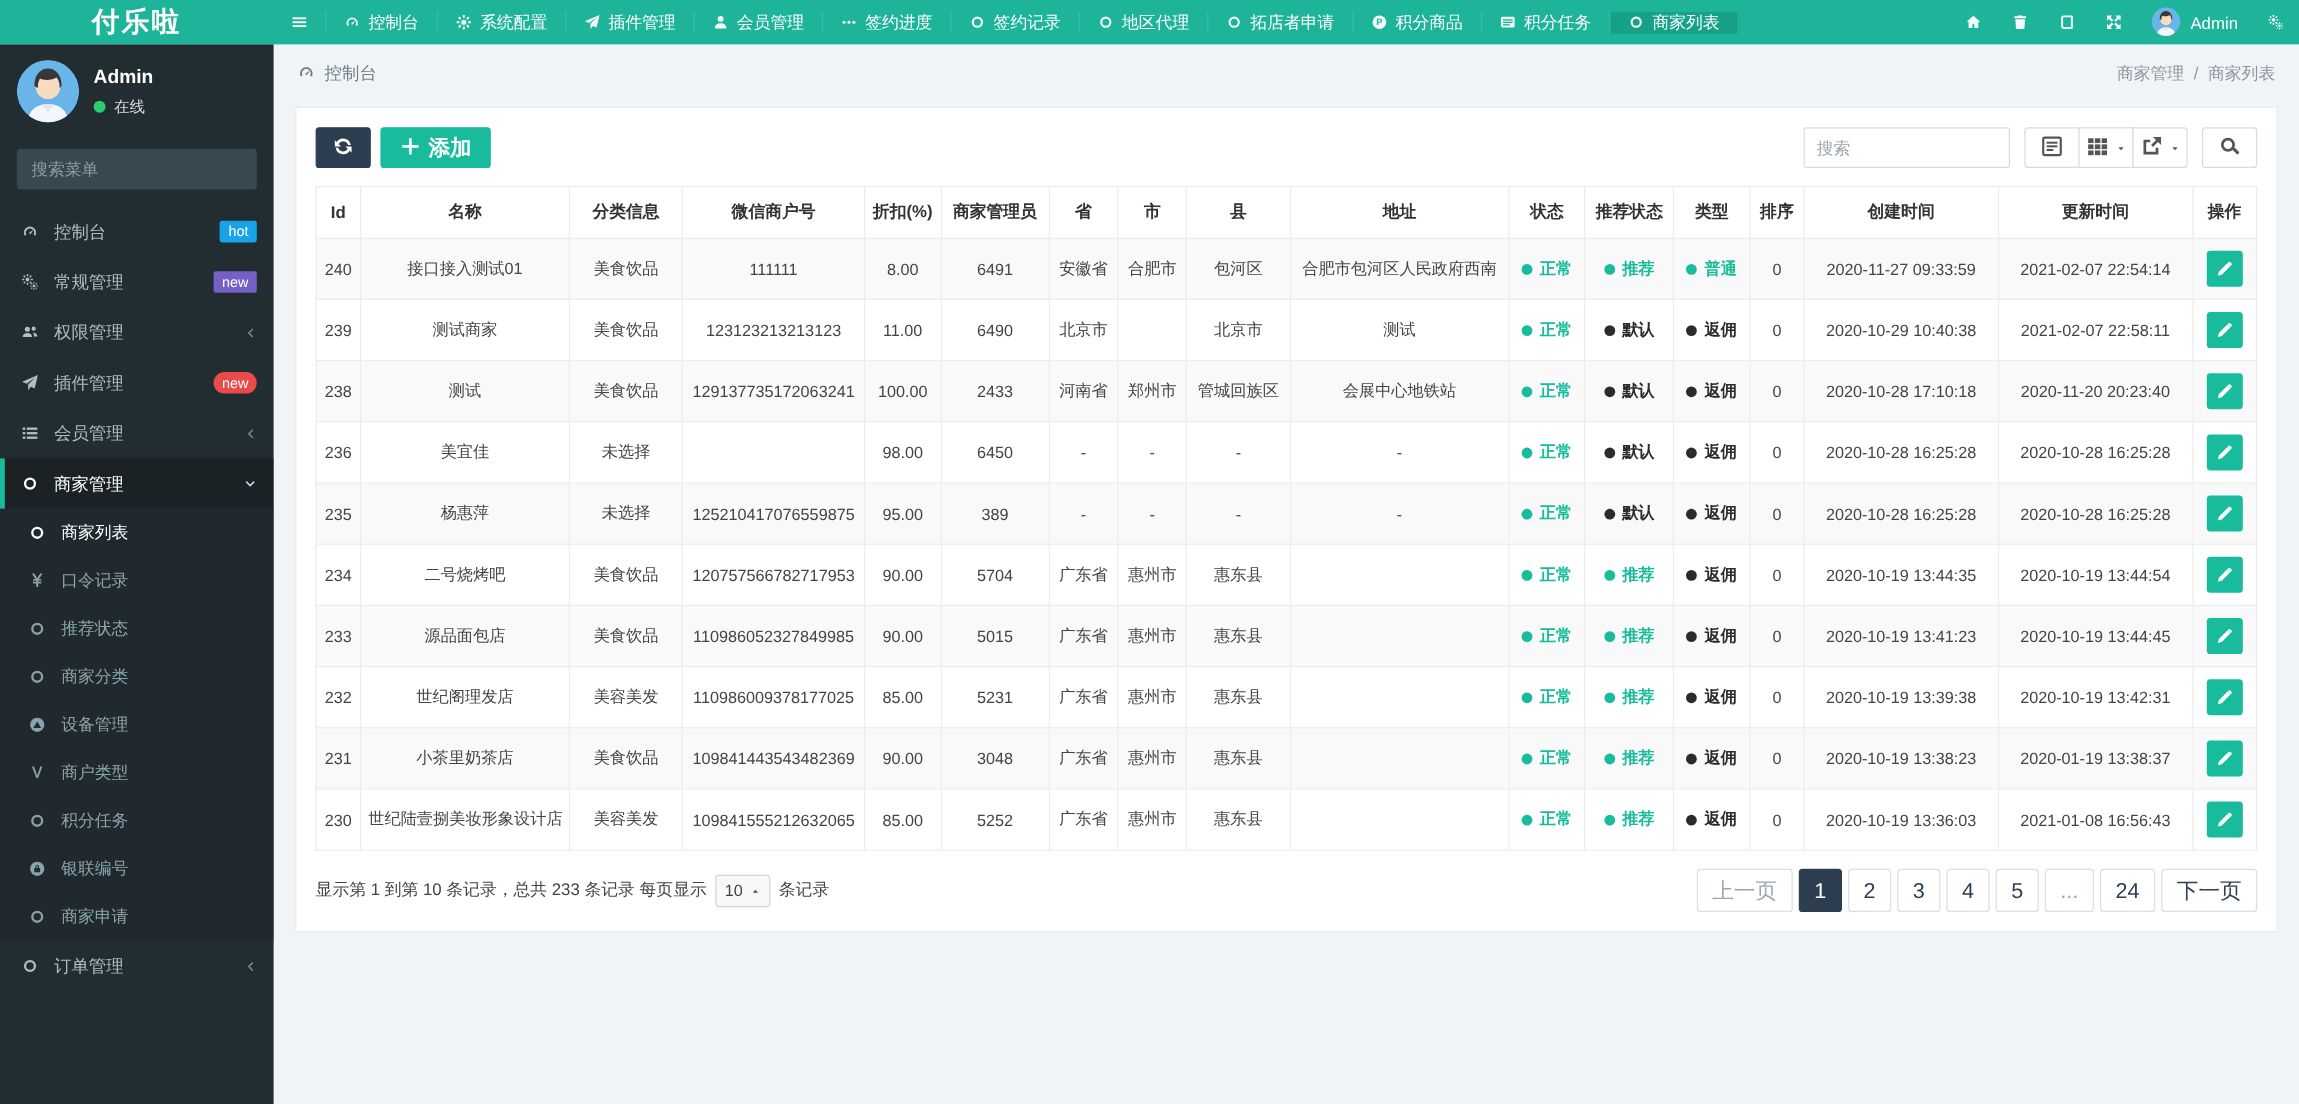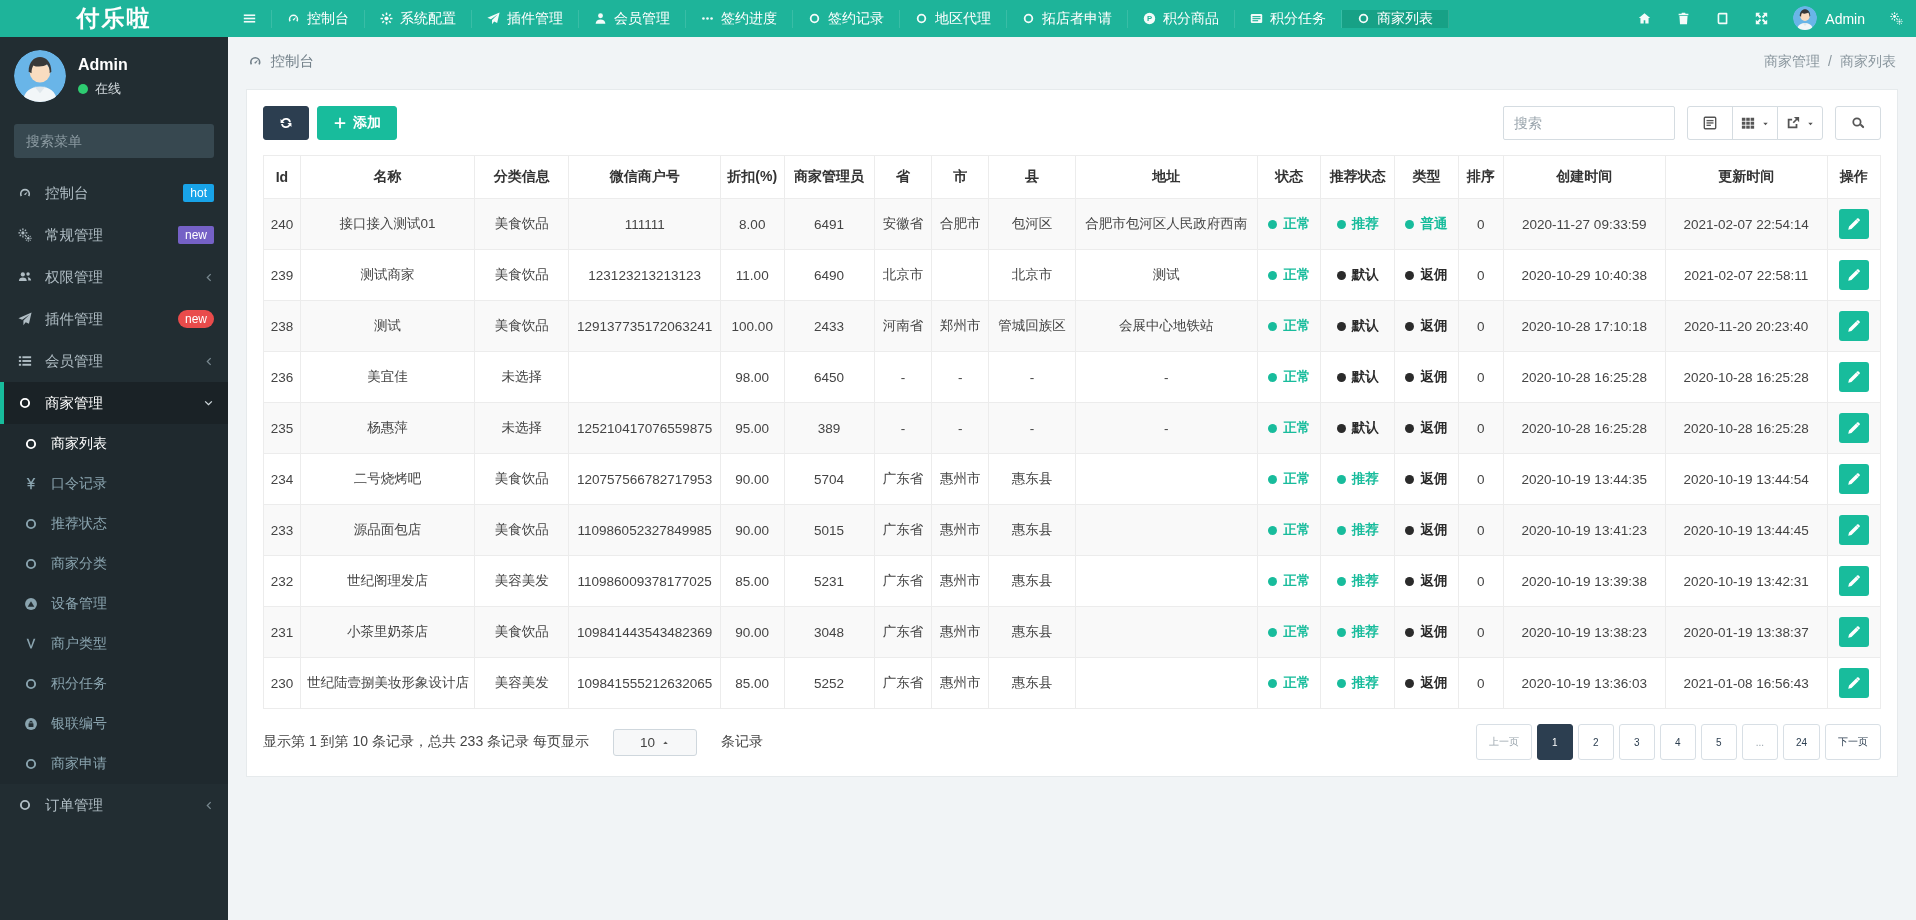--- a/index.html
+++ b/index.html
@@ -50,21 +50,21 @@
   .main{flex:1;display:flex;flex-direction:column;overflow:hidden}
   .crumb{display:flex;justify-content:space-between;align-items:center;padding:15px 20px 14px;color:#73808a}
   .crumb-left{display:flex;align-items:center;gap:8px;font-size:14.5px}
   .crumb-right{font-size:14px;color:#8a969e;display:flex;gap:8px}
   .crumb-right .cur{color:#8a969e}
 
   .card{background:#fff;border:1px solid #e6eaec;margin:4px 18px 18px;padding:16px;flex:0 0 auto}
   .toolbar{display:flex;justify-content:space-between;align-items:center;margin-bottom:15px}
   .tb-left{display:flex;gap:8px}
   .btn{display:inline-flex;align-items:center;justify-content:center;gap:6px;height:34px;border-radius:3px;
-       border:1px solid transparent;cursor:pointer;font-size:14px;
+       border:1px solid transparent;cursor:pointer;font-size:18px;
        font-family:"Liberation Sans","DejaVu Sans",sans-serif}
   .btn-refresh{width:46px;background:#2c3e50;border-color:#2c3e50;color:#fff}
   .btn-add{background:#18bc9c;border-color:#18bc9c;color:#fff;padding:0 15px;font-weight:bold}
   .tb-right{display:flex;align-items:center}
   .tb-search{width:172px;height:34px;border:1px solid #d5dce1;border-radius:2px;padding:0 10px;font-size:14px;
              color:#555;outline:0;font-family:"Liberation Sans","DejaVu Sans",sans-serif}
   .tb-search::placeholder{color:#9aa5ad}
   .btn-group{display:flex;margin-left:12px}
   .btn-tool{width:46px;background:#fff;border:1px solid #d5dce1;color:#555;border-radius:0;margin-left:-1px}
   .btn-group .btn-tool:first-child{border-radius:3px 0 0 3px;margin-left:0}
@@ -76,27 +76,27 @@
   th,td{border:1px solid #ececec;text-align:center;white-space:nowrap;overflow:hidden}
   th{font-weight:bold;font-size:14px;color:#333;padding:12px 6px;cursor:pointer;background:#fff}
   td{font-size:13.5px;color:#444;padding:10px 6px}
   tbody tr:nth-child(odd){background:#f9f9f9}
   .state{display:inline-flex;align-items:center;gap:6px;font-weight:bold}
   .dot{width:9px;height:9px;border-radius:50%;display:inline-block}
   .edit-btn{width:30px;height:30px;border:0;border-radius:3px;background:#18bc9c;color:#fff;cursor:pointer;
             display:inline-flex;align-items:center;justify-content:center;font-size:13px}
 
   .pager{display:flex;justify-content:space-between;align-items:center;margin-top:15px;color:#444;font-size:14px}
-  .pager-info{display:flex;align-items:center;gap:24px}
+  .pager-info{display:flex;align-items:center;gap:7px}
   .pp-btn{display:inline-flex;align-items:center;gap:6px;border:1px solid #cfd7dd;background:#f7f8f9;
-          border-radius:3px;padding:5px 26px;cursor:pointer;font-size:13.5px;color:#444;
+          border-radius:3px;padding:5px 7px;cursor:pointer;font-size:13.5px;color:#444;
           font-family:"Liberation Sans","DejaVu Sans",sans-serif}
   .pages{display:flex;gap:5px;list-style:none}
   .pg{min-width:36px;height:36px;padding:0 12px;display:inline-flex;align-items:center;justify-content:center;
-      background:#fff;border:1px solid #d8dfe5;border-radius:3px;color:#2c3e50;cursor:pointer;font-size:10px}
+      background:#fff;border:1px solid #d8dfe5;border-radius:3px;color:#2c3e50;cursor:pointer;font-size:18px}
   .pg.active{background:#2c3e50;border-color:#2c3e50;color:#fff}
   .pg.muted{color:#9aa5ad}
 </style>
 </head>
 <body>
 
 <header class="topnav">
   <div class="logo">付乐啦</div>
   <nav class="nav-items" id="topnav-items">
       <div class="nav-item">

